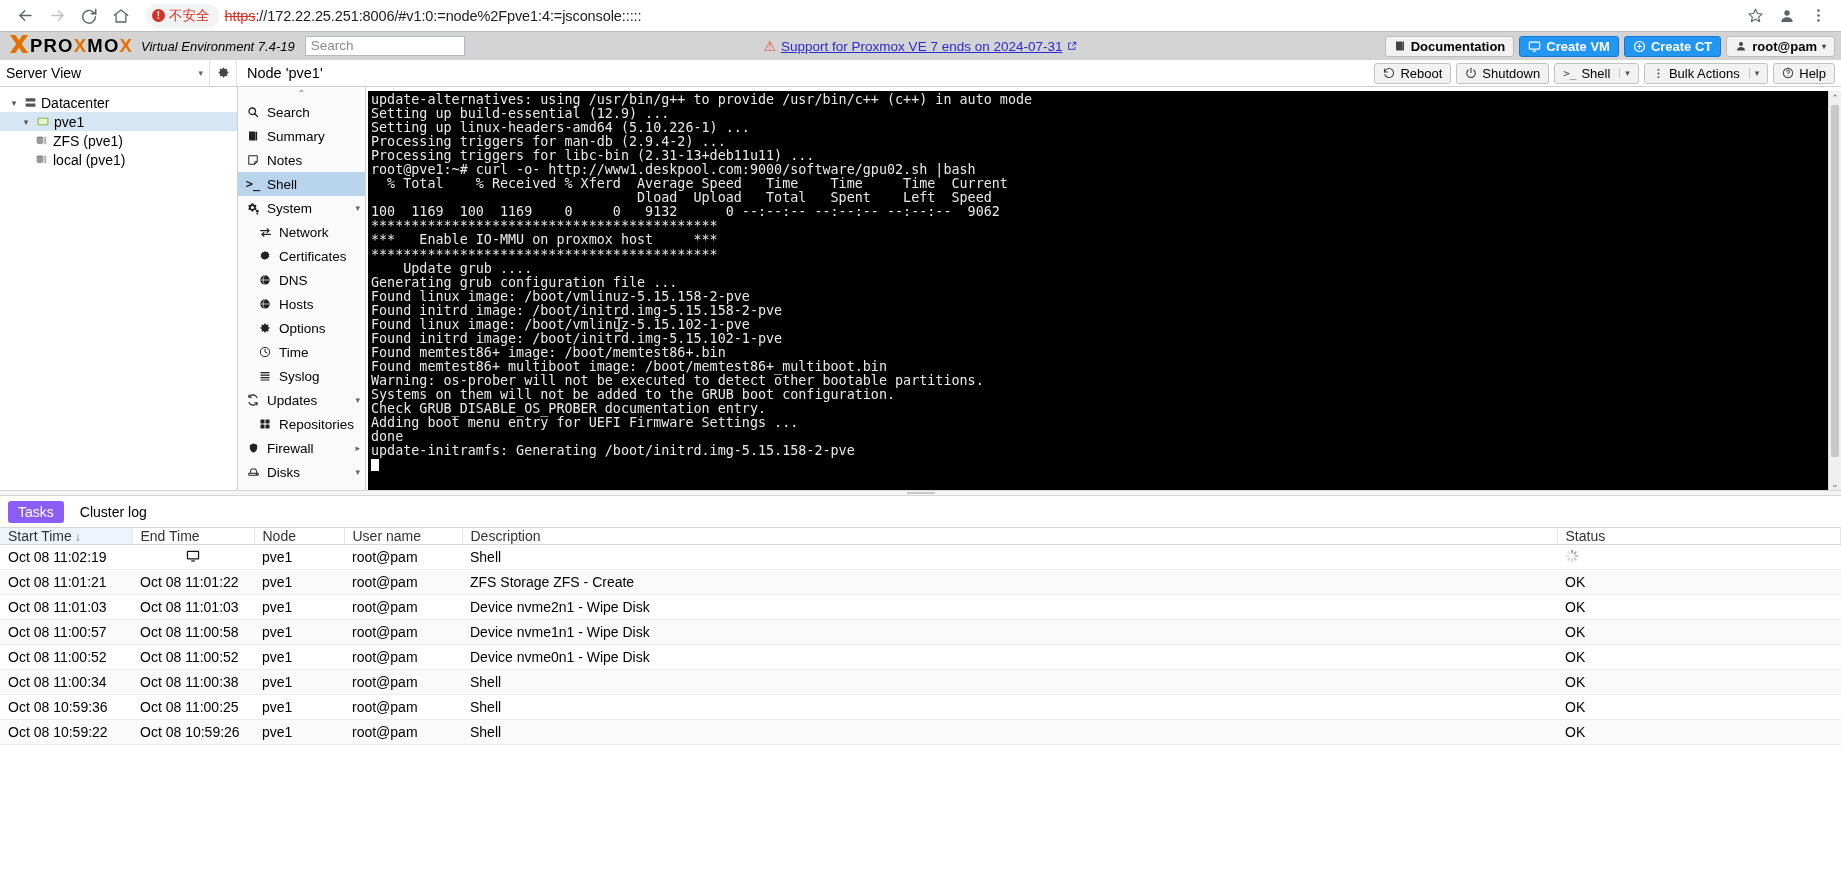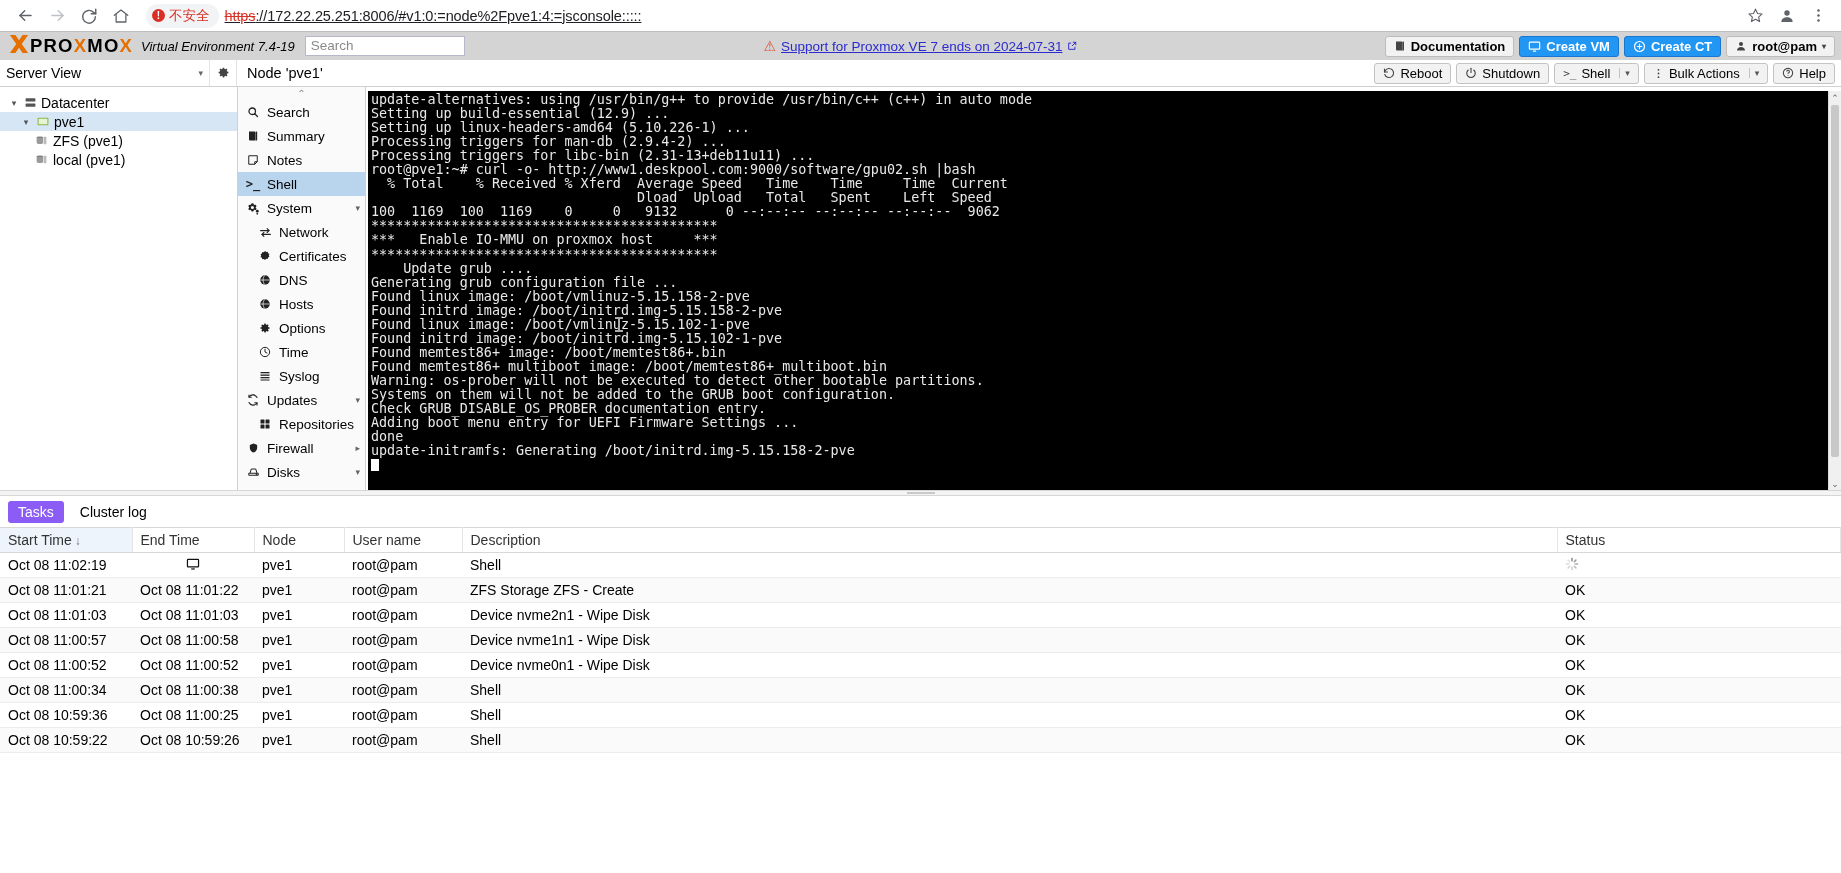--- a/index.html
+++ b/index.html
@@ -53,21 +53,21 @@
     width: 13px; height: 13px;
     border-radius: 50%;
     background: #d93025;
     color: #fff;
     font-size: 10px;
     line-height: 13px;
     text-align: center;
     font-weight: bold;
     flex: none;
   }
-  .url-text { color: #202124; font-size: 14.5px; white-space: nowrap; letter-spacing: -0.1px; text-decoration: underline; }
+  .url-text { color: #202124; font-size: 14.5px; white-space: nowrap; letter-spacing: -0.1px; }
   .url-text .strike { text-decoration: line-through; color: #d93025; }
   .omni-right { display: flex; align-items: center; gap: 14px; padding-right: 4px; }
   .omni-right .ic { color: #5f6368; display: flex; align-items: center; }
 
   
   .px-header {
     height: 29px;
     background: #d4d4d4;
     border-top: 1px solid #bdbdbd;
     display: flex;
@@ -302,21 +302,21 @@
     padding: 3px 10px;
     border-radius: 3px;
   }
   .tab.active { background: #8b5cf6; color: #fff; }
 
   .grid { width: 100%; border-collapse: collapse; table-layout: fixed; font-size: 14px; }
   .grid th {
     text-align: left;
     font-weight: normal;
     color: #333;
-    height: 25px;
+    height: 17px;
     padding: 0 8px;
     border-top: 1px solid #d8d8d8;
     border-bottom: 1px solid #d8d8d8;
     border-right: 1px solid #e5e5e5;
     background: #fff;
     font-size: 14px;
   }
   .grid th.sorted { background: #edf4fb; }
   .grid td {
     height: 25px;

